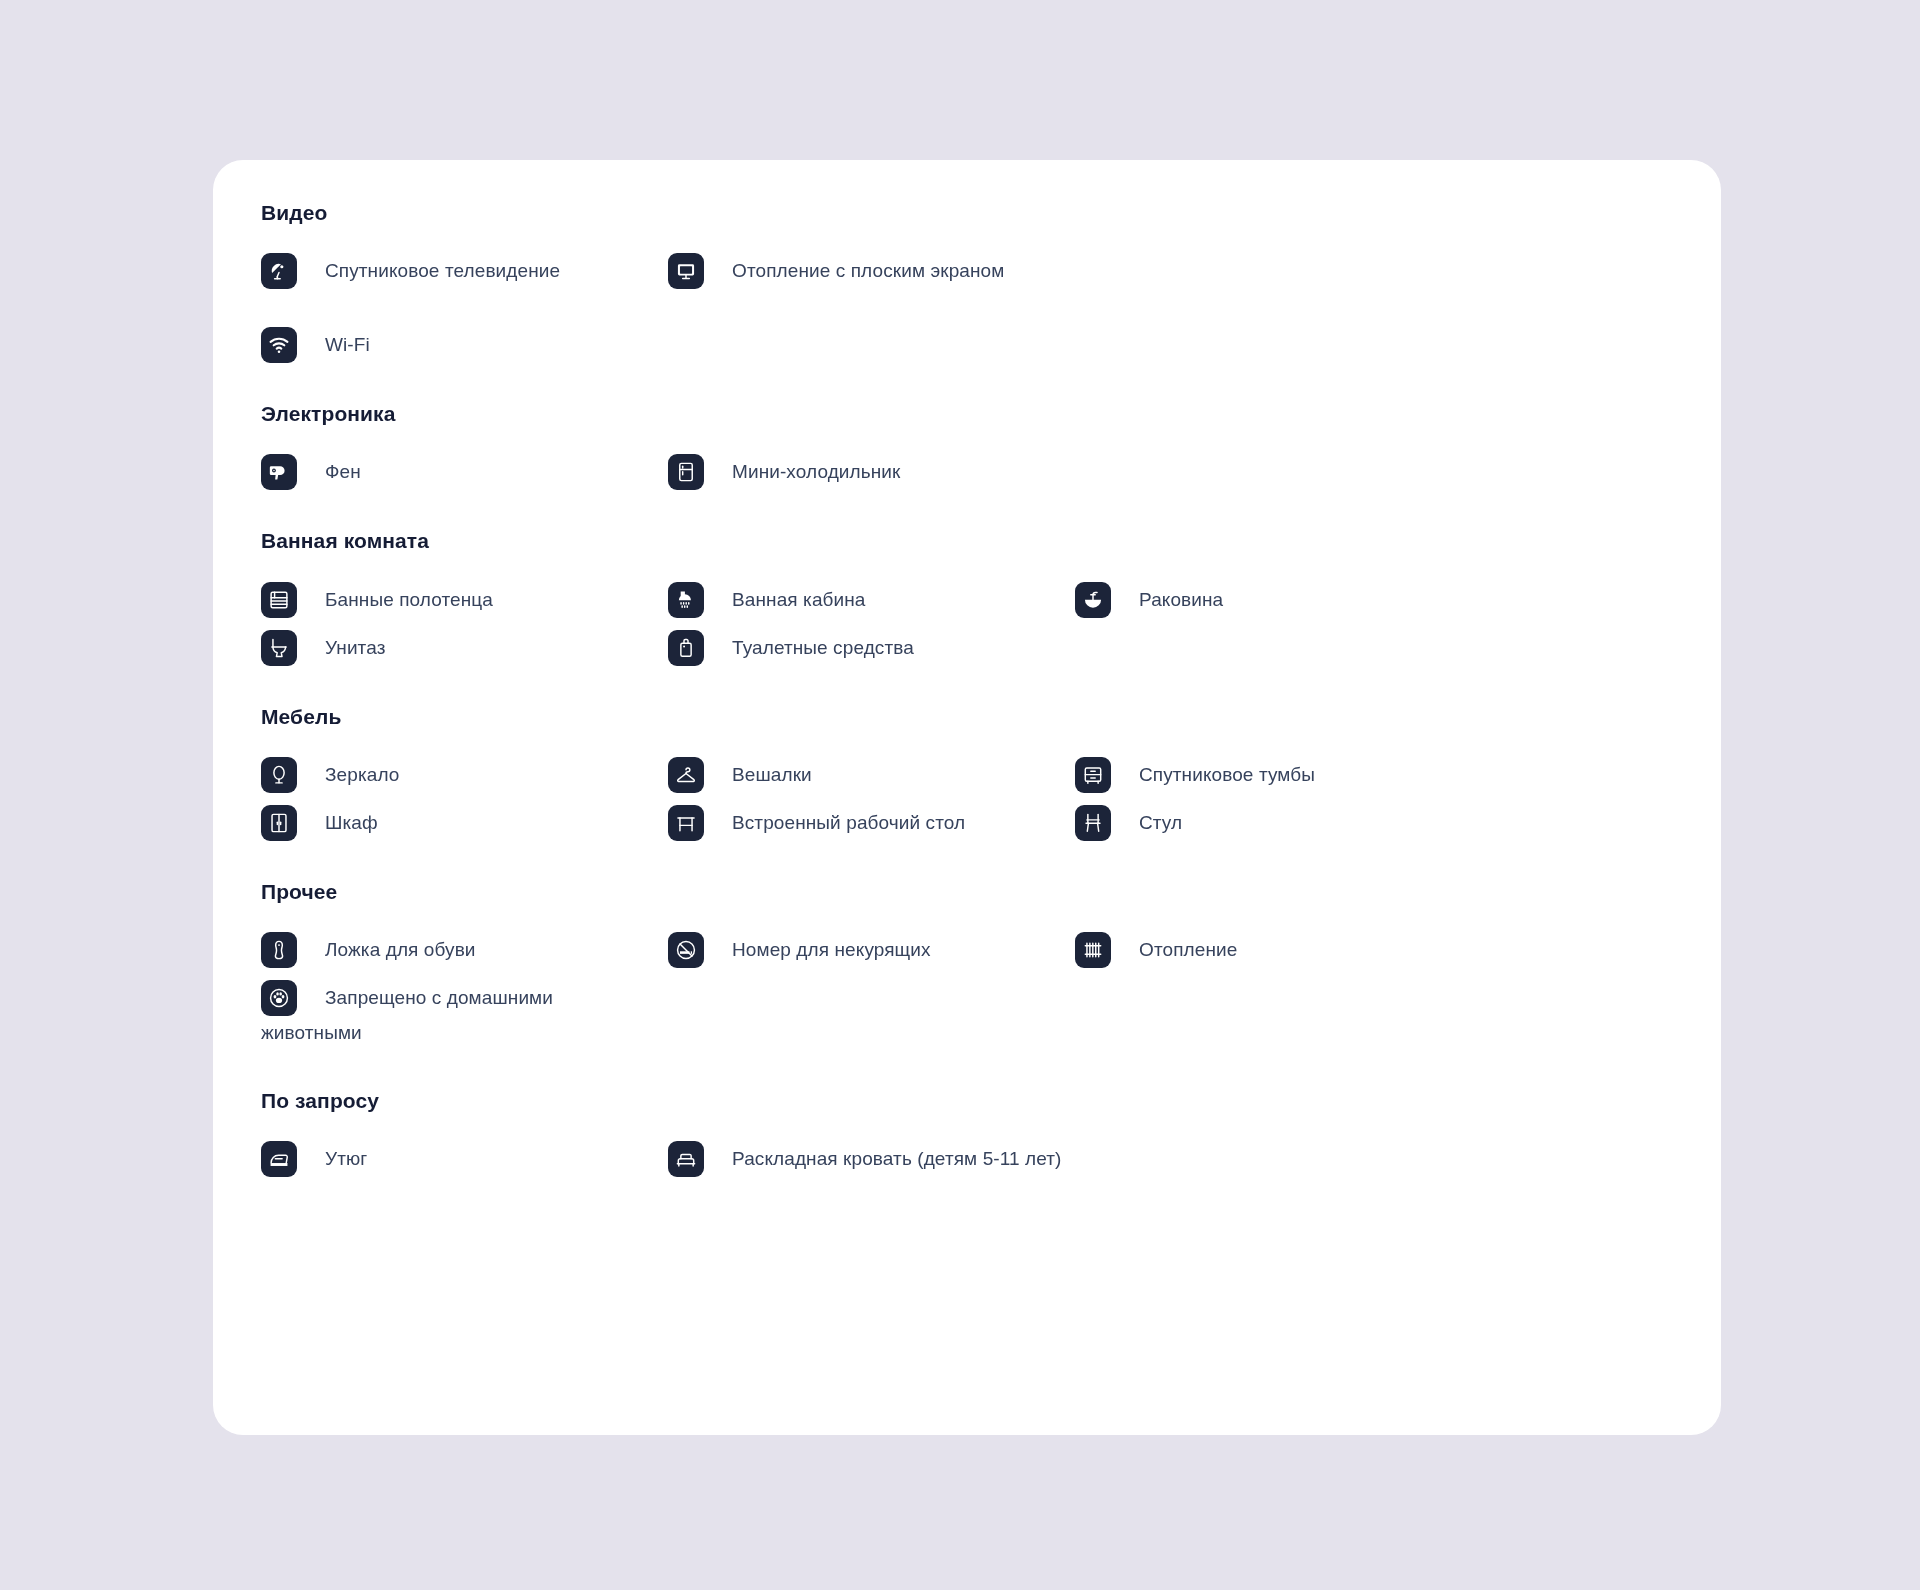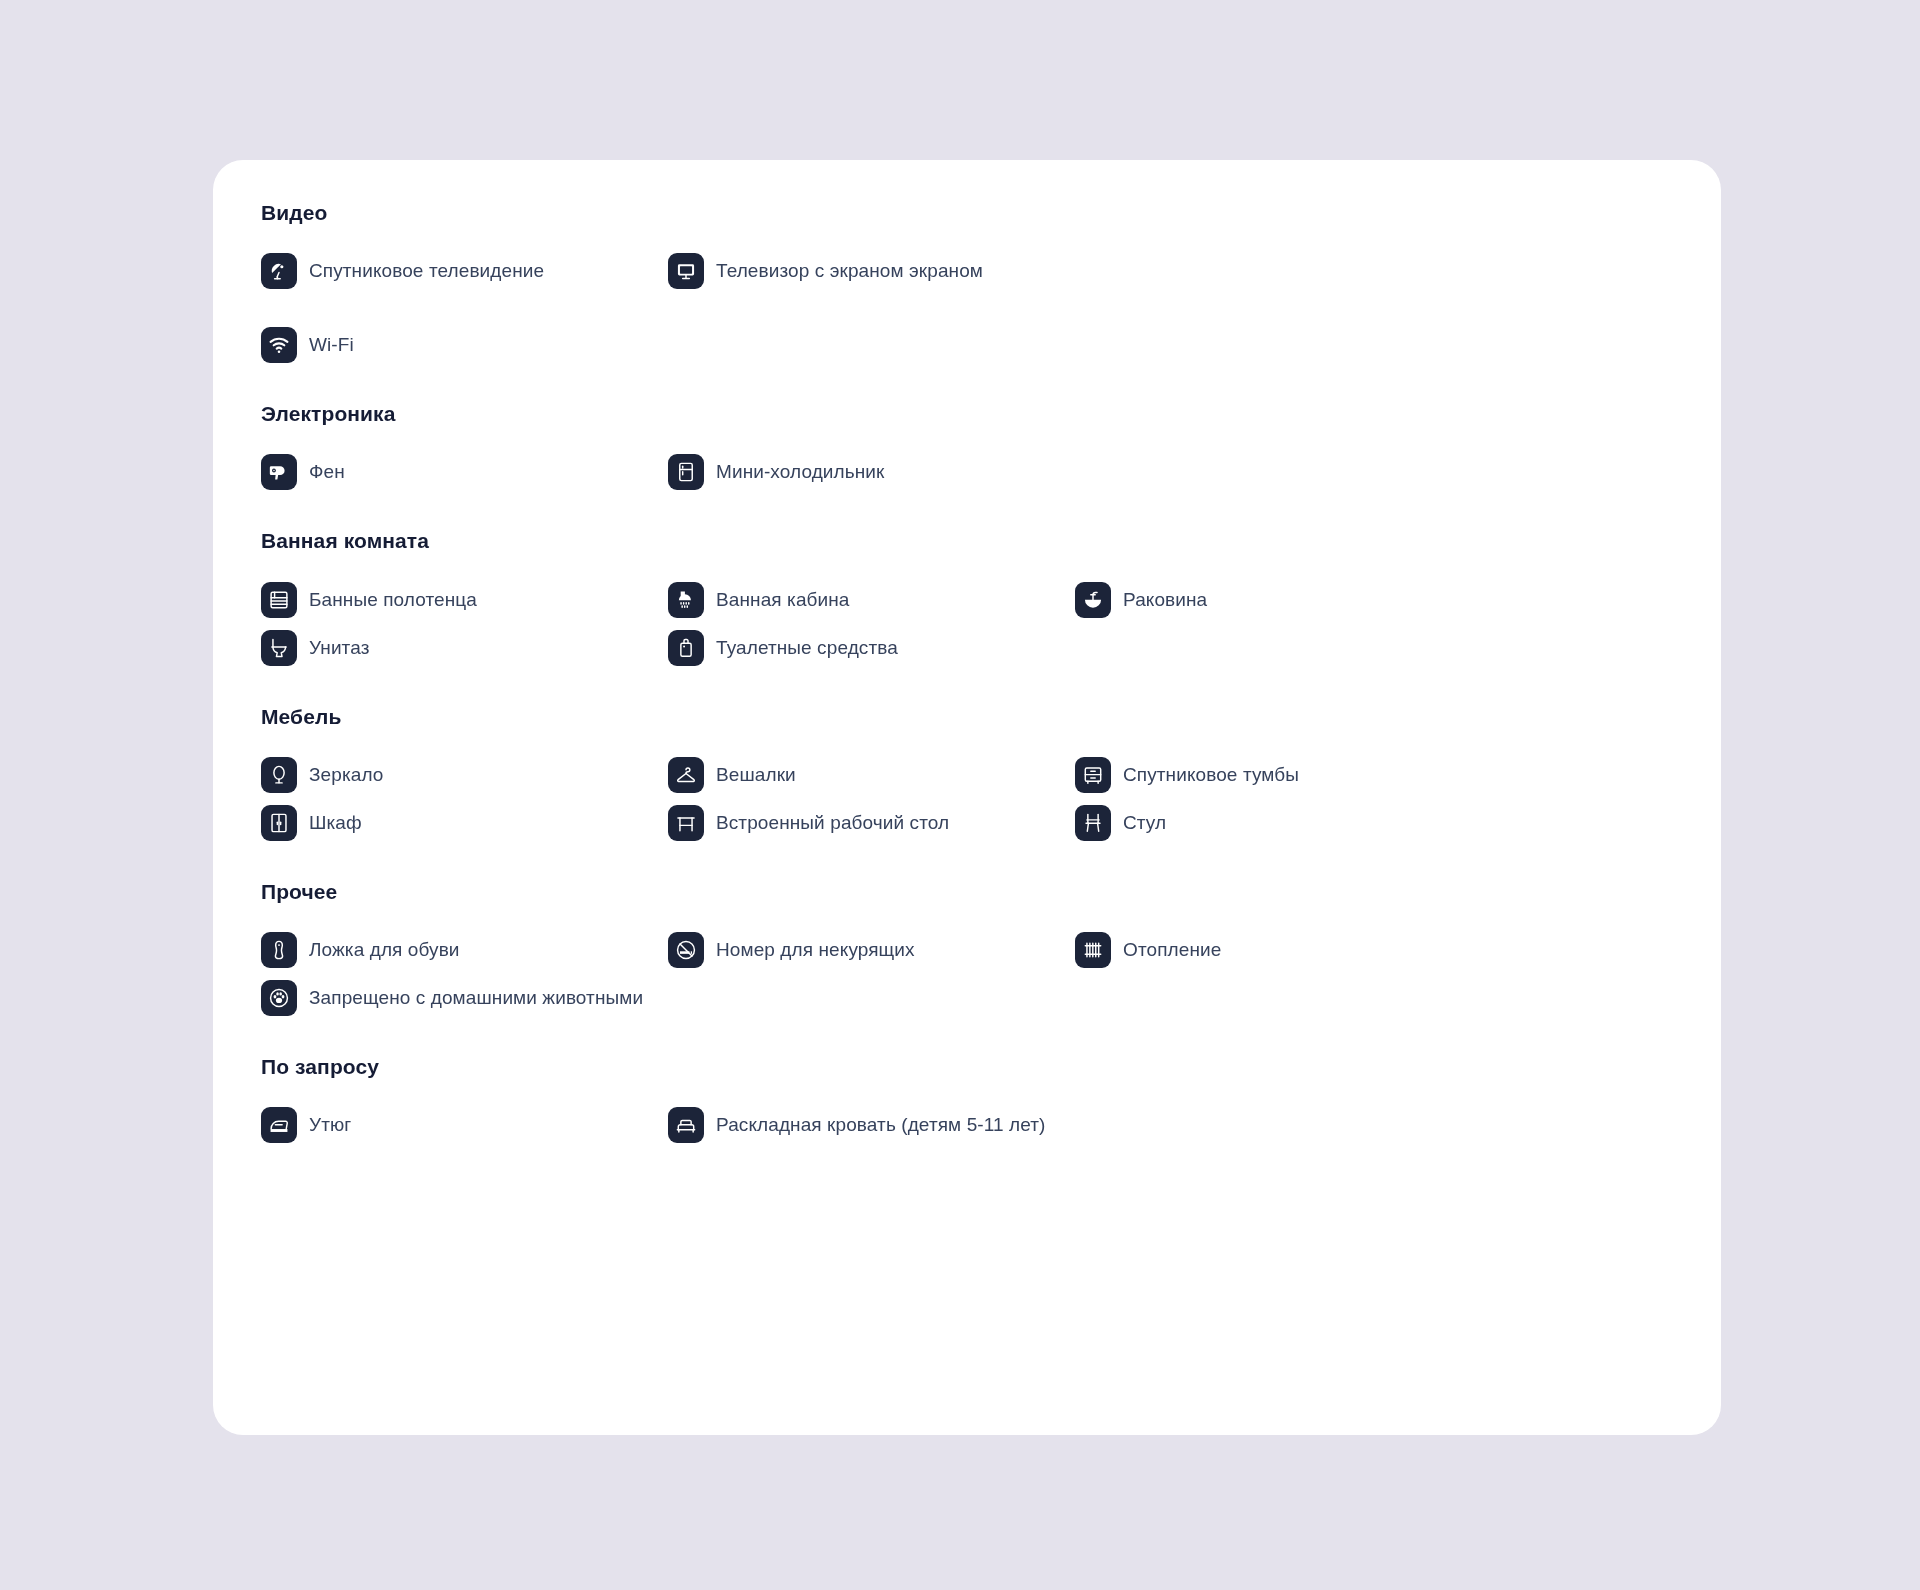--- a/index.html
+++ b/index.html
@@ -87,21 +87,21 @@
     transform: translate(-50%, -50%);
     display: block;
   }
 
   .item-label {
     display: inline;
     vertical-align: middle;
     font-size: 19px;
     line-height: 34px;
     color: #36425c;
-    margin-left: 12px;
+    margin-left: 28px;
     letter-spacing: 0.1px;
   }
 
   
 </style>
 </head>
 <body>
 
 <div class="stage">
   <div class="card">
@@ -114,21 +114,21 @@
                 <circle cx="15.1" cy="7.3" r="1.7" fill="#fff" stroke="none"></circle>
                 <path d="M12 13.6 9.9 18.6"></path>
                 <path d="M7.2 20.4h6.1"></path>
                 <path d="M10.3 18.6v1.8"></path>
               </svg></span><span class="item-label">Спутниковое телевидение</span></div>
           <div class="item"><span class="item-icon"><svg width="22" height="22" viewBox="0 0 24 24" fill="none" xmlns="http://www.w3.org/2000/svg" stroke="#ffffff" stroke-width="1.6" stroke-linecap="round" stroke-linejoin="round">
                 <rect x="3.2" y="4.6" width="17.6" height="12.4" rx="1.6" fill="#fff" stroke="none"></rect>
                 <rect x="5.4" y="6.7" width="13.2" height="8.2" rx="0.6" fill="#1c2439" stroke="none"></rect>
                 <path d="M8.4 20.1h7.2" stroke-width="1.7"></path>
                 <path d="M12 17v3"></path>
-              </svg></span><span class="item-label">Телевизор с экраном экраном</span></div>
+              </svg></span><span class="item-label">Отопление с плоским экраном</span></div>
         </div>
       </div>
       <div class="section">
         <div class="items">
           <div class="item"><span class="item-icon"><svg width="22" height="22" viewBox="0 0 24 24" fill="none" xmlns="http://www.w3.org/2000/svg" stroke="#ffffff" stroke-width="1.6" stroke-linecap="round" stroke-linejoin="round">
                 <path d="M2.8 8.6a14 14 0 0 1 18.4 0" stroke-width="2.3"></path>
                 <path d="M6.2 12.3a9 9 0 0 1 11.6 0" stroke-width="2.3"></path>
                 <path d="M9.5 15.9a4.1 4.1 0 0 1 5 0" stroke-width="2.3"></path>
                 <circle cx="12" cy="19.3" r="1.4" fill="#fff" stroke="none"></circle>
               </svg></span><span class="item-label">Wi-Fi</span></div>

